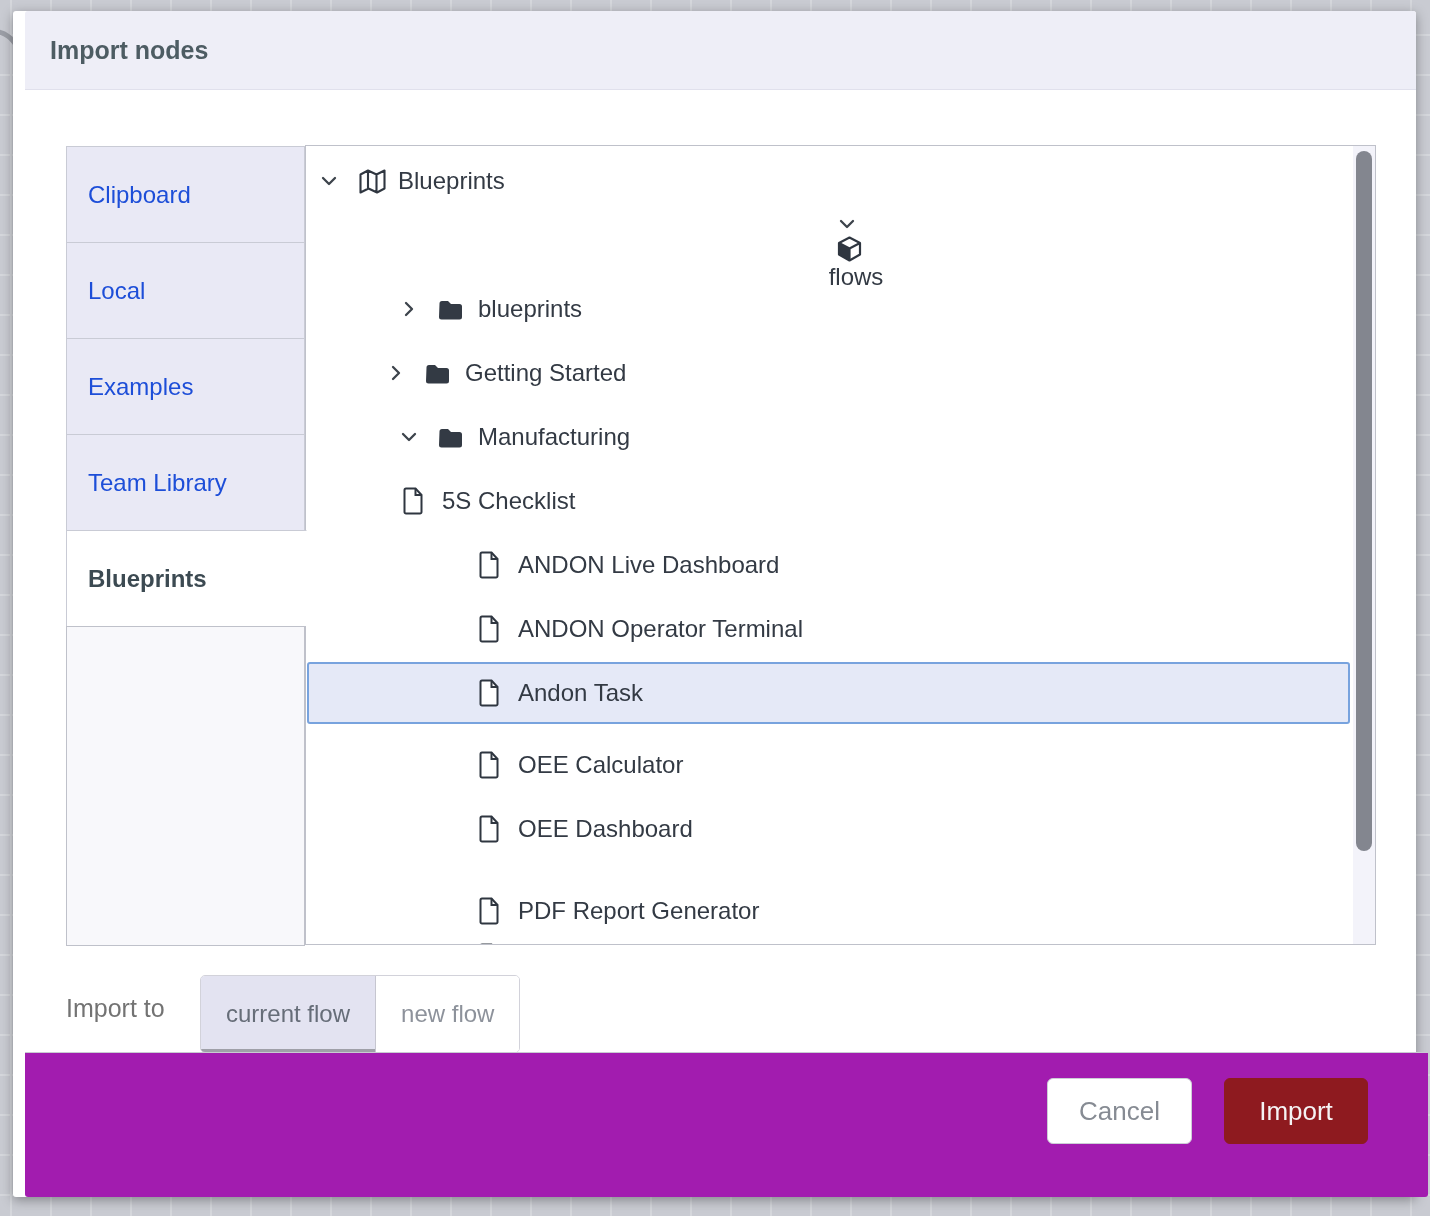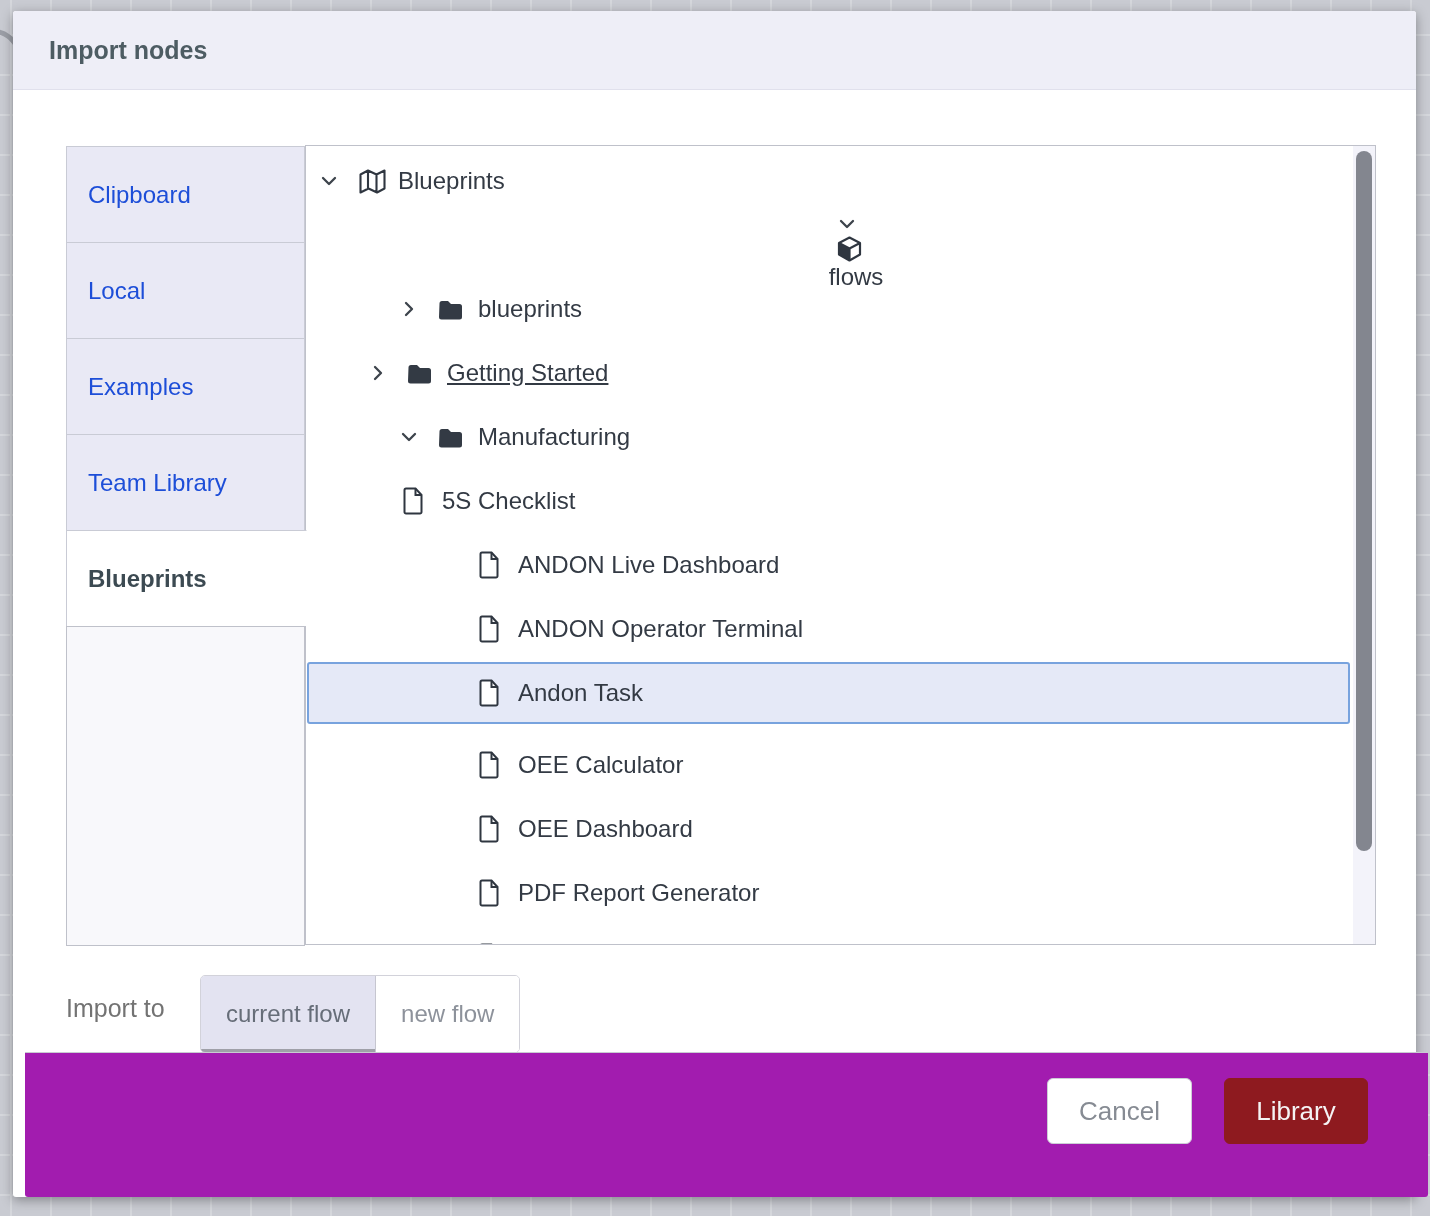--- a/index.html
+++ b/index.html
@@ -17,24 +17,24 @@
   #wire-fragment { position:absolute; left:0; top:22px; z-index:0; }
 
   
   .dialog {
     position:absolute; left:13px; top:11px; width:1403px; height:1186px;
     background:#ffffff; border-radius:3px;
     box-shadow:0 3px 12px rgba(0,0,0,0.35);
     z-index:1;
   }
   .dialog-header {
-    position:absolute; left:0; top:0; right:0; height:79px;
+    position:absolute; left:12px; top:0; right:0; height:79px;
     background:#eeeef7; border-bottom:1px solid #e0e0ec;
     border-radius:3px 3px 0 0;
-    display:flex; align-items:center; padding-left:36px;
+    display:flex; align-items:center; padding-left:25px;
   }
   .dialog-title { font-size:25px; font-weight:bold; color:#4d5c63; }
 
   
   .sidebar { position:absolute; left:53px; top:135px; width:239px; }
   .tab {
     height:96px; background:#e9e9f5;
     border:1px solid #c9cbd5; border-bottom:none;
     display:flex; align-items:center; padding-left:21px;
     font-size:24px; color:#1d4ed8; cursor:pointer;
@@ -185,21 +185,21 @@
               <polyline points="7,4 13,10 7,16" fill="none" stroke="#3d444c" stroke-width="2.3" stroke-linecap="round" stroke-linejoin="round"></polyline>
             </svg>
           </span>
           <span class="icon-box">
             <svg width="25" height="22" viewBox="0 0 25 22">
               <path d="M1.5,5.5 a2.5,2.5 0 0 1 2.5,-2.5 h6 l3,3 h8.5 a2.5,2.5 0 0 1 2.5,2.5 v10.5 a2.5,2.5 0 0 1 -2.5,2.5 h-18 a2.5,2.5 0 0 1 -2.5,-2.5 Z" fill="#333a44"></path>
             </svg>
           </span>
           <span class="row-label">blueprints</span>
         </div>
-        <div class="tree-row" style="padding-left: 62px; text-decoration: underline;">
+        <div class="tree-row" style="padding-left: 80px;">
           <span class="chevron-box">
             <svg width="20" height="20" viewBox="0 0 20 20">
               <polyline points="7,4 13,10 7,16" fill="none" stroke="#3d444c" stroke-width="2.3" stroke-linecap="round" stroke-linejoin="round"></polyline>
             </svg>
           </span>
           <span class="icon-box">
             <svg width="25" height="22" viewBox="0 0 25 22">
               <path d="M1.5,5.5 a2.5,2.5 0 0 1 2.5,-2.5 h6 l3,3 h8.5 a2.5,2.5 0 0 1 2.5,2.5 v10.5 a2.5,2.5 0 0 1 -2.5,2.5 h-18 a2.5,2.5 0 0 1 -2.5,-2.5 Z" fill="#333a44"></path>
             </svg>
           </span>
@@ -271,21 +271,21 @@
         <div class="tree-row" style="padding-left: 133px;">
           <span class="chevron-box"></span>
           <span class="icon-box">
             <svg width="22" height="28" viewBox="0 0 22 28">
               <path d="M4,1.5 h9.5 l6,6.5 v17 a1.5,1.5 0 0 1 -1.5,1.5 h-14 a1.5,1.5 0 0 1 -1.5,-1.5 v-22 a1.5,1.5 0 0 1 1.5,-1.5 Z" fill="#ffffff" stroke="#2f3640" stroke-width="2"></path>
               <path d="M13.5,1.5 v6.5 h6" fill="none" stroke="#2f3640" stroke-width="2"></path>
             </svg>
           </span>
           <span class="row-label">OEE Dashboard</span>
         </div>
-        <div class="tree-row" style="padding-left: 133px;">
+        <div class="tree-row" style="padding-left: 133px; align-items: flex-end;">
           <span class="chevron-box"></span>
           <span class="icon-box">
             <svg width="22" height="28" viewBox="0 0 22 28">
               <path d="M4,1.5 h9.5 l6,6.5 v17 a1.5,1.5 0 0 1 -1.5,1.5 h-14 a1.5,1.5 0 0 1 -1.5,-1.5 v-22 a1.5,1.5 0 0 1 1.5,-1.5 Z" fill="#ffffff" stroke="#2f3640" stroke-width="2"></path>
               <path d="M13.5,1.5 v6.5 h6" fill="none" stroke="#2f3640" stroke-width="2"></path>
             </svg>
           </span>
           <span class="row-label">PDF Report Generator</span>
         </div>
         <div class="tree-row" style="padding-left: 133px;">
@@ -307,16 +307,16 @@
   <div class="import-to-row">
     <span class="import-to-label">Import to</span>
     <div class="toggle-group" id="import-toggle">
         <button class="toggle-opt selected">current flow</button>
         <button class="toggle-opt">new flow</button>
       </div>
   </div>
 
   <div class="dialog-footer">
     <button class="btn btn-cancel">Cancel</button>
-    <button class="btn btn-import">Library</button>
+    <button class="btn btn-import">Import</button>
   </div>
 
 </div>
 
 </body></html>

